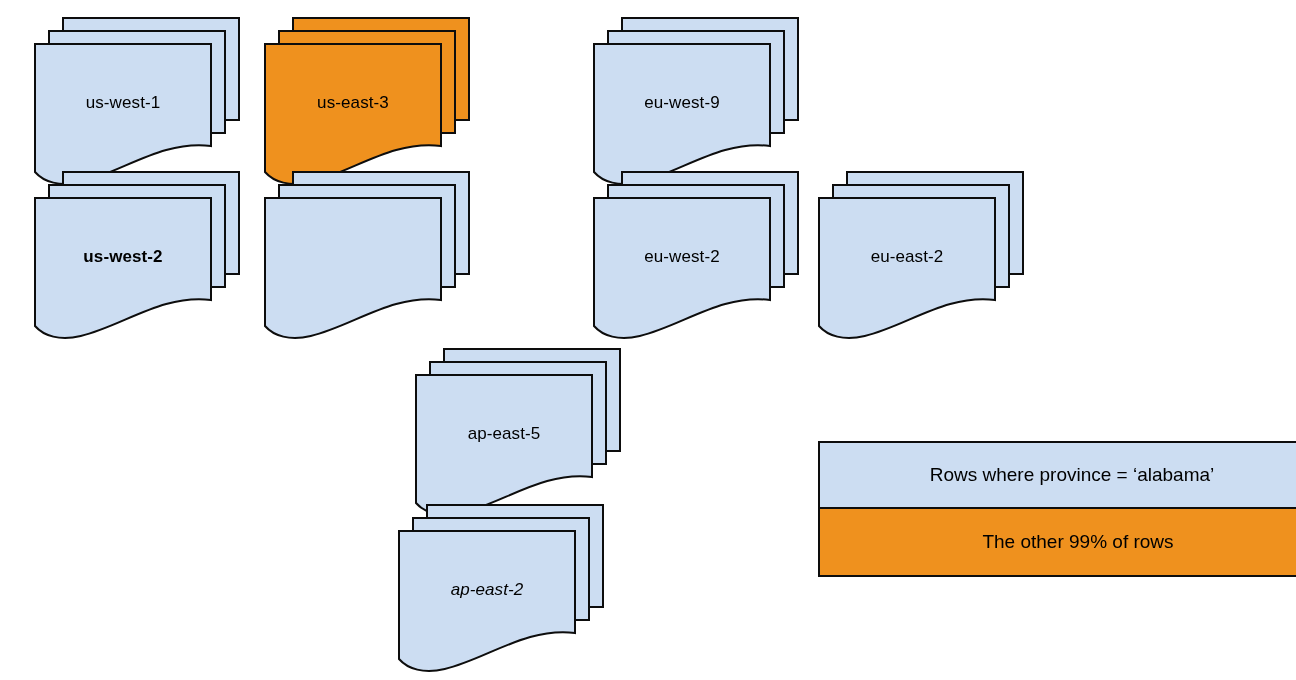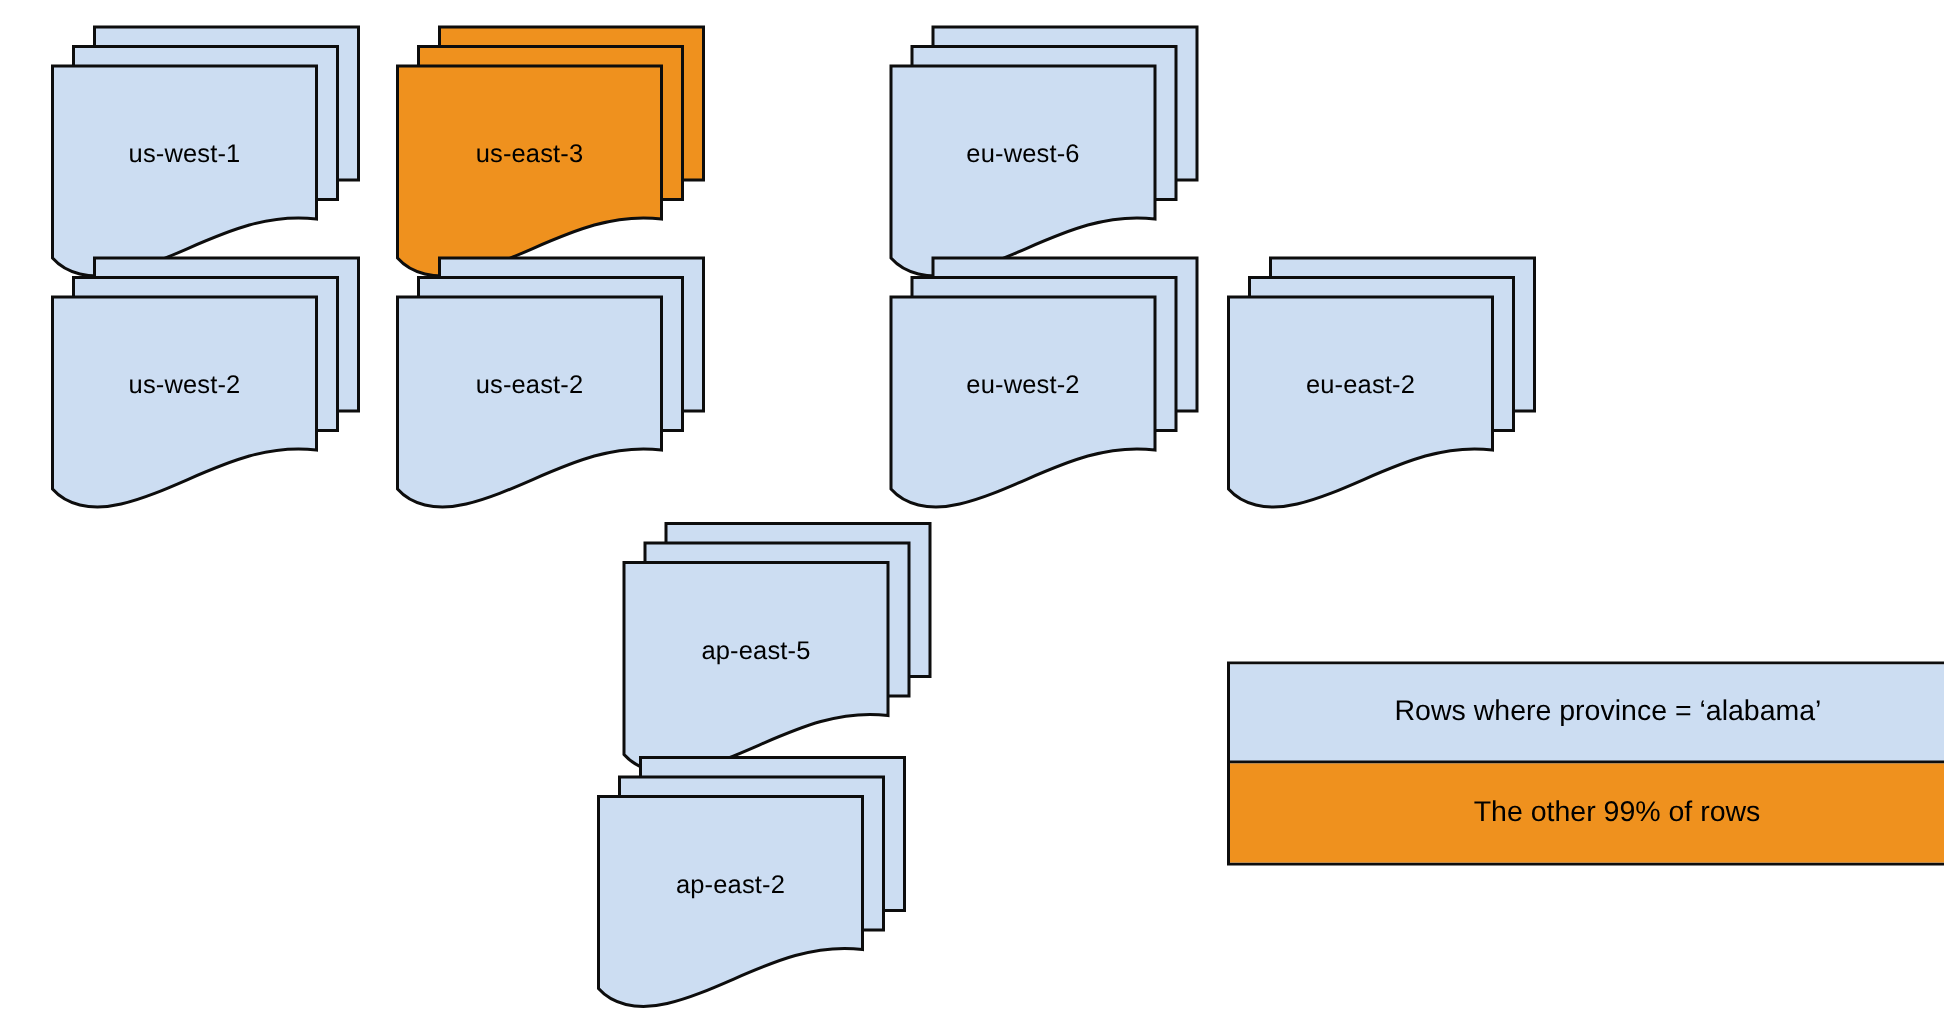--- a/index.html
+++ b/index.html
@@ -95,37 +95,36 @@
         <path d="M 0 0 L 176 0 L 176 102 C 126.72 96, 88 128, 45.760000000000005 138 C 24.64 143, 8.8 138, 0 128 Z" transform="translate(0,26)" fill="#ef911e" stroke="#0d0d0d" stroke-width="2" stroke-linejoin="miter"></path>
       </svg>
       <div class="stack-label">us-east-3</div>
     </div>
     <div class="stack" style="left: 578px; top: 18px;">
       <svg viewBox="0 0 205 146" width="205" height="146">
         <path d="M 0 0 L 176 0 L 176 102 L 0 102 Z" transform="translate(28,0)" fill="#ccddf2" stroke="#0d0d0d" stroke-width="2" stroke-linejoin="miter"></path>
         <path d="M 0 0 L 176 0 L 176 102 L 0 102 Z" transform="translate(14,13)" fill="#ccddf2" stroke="#0d0d0d" stroke-width="2" stroke-linejoin="miter"></path>
         <path d="M 0 0 L 176 0 L 176 102 C 126.72 96, 88 128, 45.760000000000005 138 C 24.64 143, 8.8 138, 0 128 Z" transform="translate(0,26)" fill="#ccddf2" stroke="#0d0d0d" stroke-width="2" stroke-linejoin="miter"></path>
       </svg>
-      <div class="stack-label">eu-west-6</div>
+      <div class="stack-label">eu-west-9</div>
     </div>
-    <div class="stack" style="left: 19px; top: 172px;">
+    <div class="stack" style="left: 19px; top: 172px; font-weight: bold;">
       <svg viewBox="0 0 205 146" width="205" height="146">
         <path d="M 0 0 L 176 0 L 176 102 L 0 102 Z" transform="translate(28,0)" fill="#ccddf2" stroke="#0d0d0d" stroke-width="2" stroke-linejoin="miter"></path>
         <path d="M 0 0 L 176 0 L 176 102 L 0 102 Z" transform="translate(14,13)" fill="#ccddf2" stroke="#0d0d0d" stroke-width="2" stroke-linejoin="miter"></path>
         <path d="M 0 0 L 176 0 L 176 102 C 126.72 96, 88 128, 45.760000000000005 138 C 24.64 143, 8.8 138, 0 128 Z" transform="translate(0,26)" fill="#ccddf2" stroke="#0d0d0d" stroke-width="2" stroke-linejoin="miter"></path>
       </svg>
       <div class="stack-label">us-west-2</div>
     </div>
     <div class="stack" style="left: 249px; top: 172px;">
       <svg viewBox="0 0 205 146" width="205" height="146">
         <path d="M 0 0 L 176 0 L 176 102 L 0 102 Z" transform="translate(28,0)" fill="#ccddf2" stroke="#0d0d0d" stroke-width="2" stroke-linejoin="miter"></path>
         <path d="M 0 0 L 176 0 L 176 102 L 0 102 Z" transform="translate(14,13)" fill="#ccddf2" stroke="#0d0d0d" stroke-width="2" stroke-linejoin="miter"></path>
         <path d="M 0 0 L 176 0 L 176 102 C 126.72 96, 88 128, 45.760000000000005 138 C 24.64 143, 8.8 138, 0 128 Z" transform="translate(0,26)" fill="#ccddf2" stroke="#0d0d0d" stroke-width="2" stroke-linejoin="miter"></path>
       </svg>
-      <div class="stack-label">us-east-2</div>
     </div>
     <div class="stack" style="left: 578px; top: 172px;">
       <svg viewBox="0 0 205 146" width="205" height="146">
         <path d="M 0 0 L 176 0 L 176 102 L 0 102 Z" transform="translate(28,0)" fill="#ccddf2" stroke="#0d0d0d" stroke-width="2" stroke-linejoin="miter"></path>
         <path d="M 0 0 L 176 0 L 176 102 L 0 102 Z" transform="translate(14,13)" fill="#ccddf2" stroke="#0d0d0d" stroke-width="2" stroke-linejoin="miter"></path>
         <path d="M 0 0 L 176 0 L 176 102 C 126.72 96, 88 128, 45.760000000000005 138 C 24.64 143, 8.8 138, 0 128 Z" transform="translate(0,26)" fill="#ccddf2" stroke="#0d0d0d" stroke-width="2" stroke-linejoin="miter"></path>
       </svg>
       <div class="stack-label">eu-west-2</div>
     </div>
     <div class="stack" style="left: 803px; top: 172px;">
@@ -137,21 +136,21 @@
       <div class="stack-label">eu-east-2</div>
     </div>
     <div class="stack" style="left: 400px; top: 349px;">
       <svg viewBox="0 0 205 146" width="205" height="146">
         <path d="M 0 0 L 176 0 L 176 102 L 0 102 Z" transform="translate(28,0)" fill="#ccddf2" stroke="#0d0d0d" stroke-width="2" stroke-linejoin="miter"></path>
         <path d="M 0 0 L 176 0 L 176 102 L 0 102 Z" transform="translate(14,13)" fill="#ccddf2" stroke="#0d0d0d" stroke-width="2" stroke-linejoin="miter"></path>
         <path d="M 0 0 L 176 0 L 176 102 C 126.72 96, 88 128, 45.760000000000005 138 C 24.64 143, 8.8 138, 0 128 Z" transform="translate(0,26)" fill="#ccddf2" stroke="#0d0d0d" stroke-width="2" stroke-linejoin="miter"></path>
       </svg>
       <div class="stack-label">ap-east-5</div>
     </div>
-    <div class="stack" style="left: 383px; top: 505px;">
+    <div class="stack" style="left: 383px; top: 505px; font-style: italic;">
       <svg viewBox="0 0 205 146" width="205" height="146">
         <path d="M 0 0 L 176 0 L 176 102 L 0 102 Z" transform="translate(28,0)" fill="#ccddf2" stroke="#0d0d0d" stroke-width="2" stroke-linejoin="miter"></path>
         <path d="M 0 0 L 176 0 L 176 102 L 0 102 Z" transform="translate(14,13)" fill="#ccddf2" stroke="#0d0d0d" stroke-width="2" stroke-linejoin="miter"></path>
         <path d="M 0 0 L 176 0 L 176 102 C 126.72 96, 88 128, 45.760000000000005 138 C 24.64 143, 8.8 138, 0 128 Z" transform="translate(0,26)" fill="#ccddf2" stroke="#0d0d0d" stroke-width="2" stroke-linejoin="miter"></path>
       </svg>
       <div class="stack-label">ap-east-2</div>
     </div>
     <div class="legend">
       <div class="legend-row first" style="background: rgb(204, 221, 242);">
         <span>Rows where province = ‘alabama’</span>

